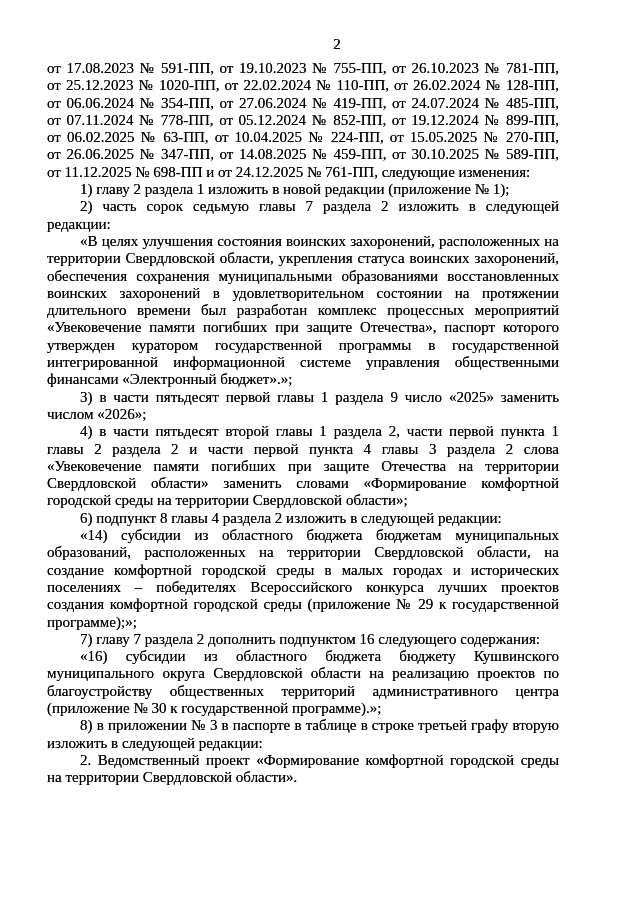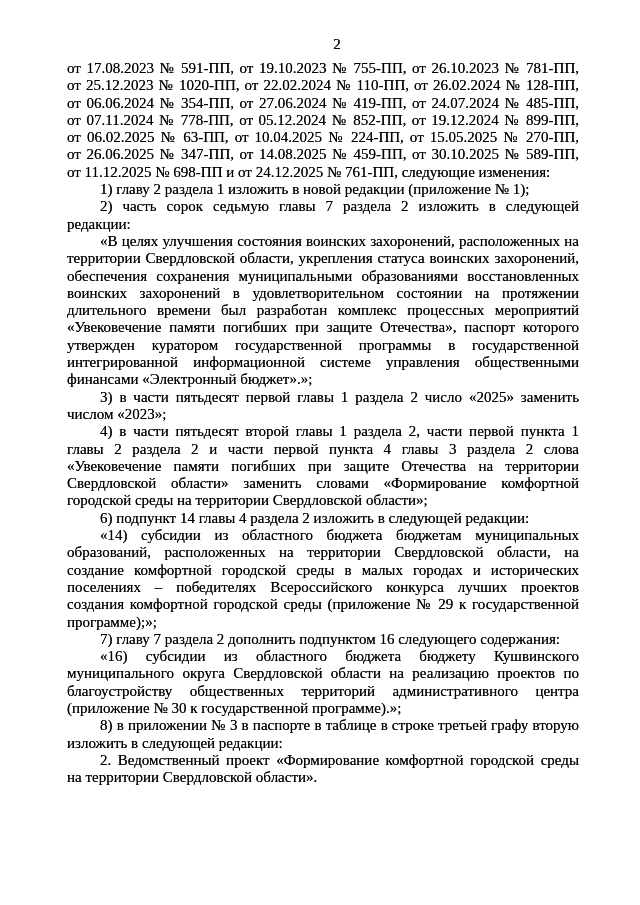--- a/index.html
+++ b/index.html
@@ -23,21 +23,21 @@
     width: 640px;
     text-align: center;
     font-size: 15px;
     line-height: 17px;
     transform: translateX(17px);
     text-shadow: 0 0 0.3px rgba(0,0,0,0.75);
   }
   .doc-body {
     position: absolute;
     top: 60px;
-    left: 67px;
+    left: 47px;
     width: 512px;
     font-size: 15px;
     line-height: 17.3px;
     text-align: justify;
     text-shadow: 0 0 0.3px rgba(0,0,0,0.75);
   }
   .doc-body p {
     margin: 0;
     padding: 0;
     text-indent: 33px;
@@ -51,23 +51,23 @@
 
 <div class="page">
 
   <div class="page-number">2</div>
 
   <div class="doc-body">
     <p class="no-indent">от&nbsp;17.08.2023&nbsp;№&nbsp;591-ПП, от&nbsp;19.10.2023&nbsp;№&nbsp;755-ПП, от&nbsp;26.10.2023&nbsp;№&nbsp;781-ПП, от&nbsp;25.12.2023&nbsp;№&nbsp;1020-ПП, от&nbsp;22.02.2024&nbsp;№&nbsp;110-ПП, от&nbsp;26.02.2024&nbsp;№&nbsp;128-ПП, от&nbsp;06.06.2024&nbsp;№&nbsp;354-ПП, от&nbsp;27.06.2024&nbsp;№&nbsp;419-ПП, от&nbsp;24.07.2024&nbsp;№&nbsp;485-ПП, от&nbsp;07.11.2024&nbsp;№&nbsp;778-ПП, от&nbsp;05.12.2024&nbsp;№&nbsp;852-ПП, от&nbsp;19.12.2024&nbsp;№&nbsp;899-ПП, от&nbsp;06.02.2025&nbsp;№&nbsp;63-ПП, от&nbsp;10.04.2025&nbsp;№&nbsp;224-ПП, от&nbsp;15.05.2025&nbsp;№&nbsp;270-ПП, от&nbsp;26.06.2025&nbsp;№&nbsp;347-ПП, от&nbsp;14.08.2025&nbsp;№&nbsp;459-ПП, от&nbsp;30.10.2025&nbsp;№&nbsp;589-ПП, от&nbsp;11.12.2025&nbsp;№&nbsp;698-ПП и&nbsp;от&nbsp;24.12.2025&nbsp;№&nbsp;761-ПП, следующие изменения:</p>
     <p>1) главу 2 раздела 1 изложить в новой редакции (приложение №&nbsp;1);</p>
     <p>2) часть сорок седьмую главы 7 раздела 2 изложить в следующей редакции:</p>
     <p>«В целях улучшения состояния воинских захоронений, расположенных на территории Свердловской области, укрепления статуса воинских захоронений, обеспечения сохранения муниципальными образованиями восстановленных воинских захоронений в удовлетворительном состоянии на протяжении длительного времени был разработан комплекс процессных мероприятий «Увековечение памяти погибших при защите Отечества», паспорт которого утвержден куратором государственной программы в государственной интегрированной информационной системе управления общественными финансами «Электронный бюджет».»;</p>
-    <p>3) в части пятьдесят первой главы 1 раздела 2 число «2025» заменить числом «2023»;</p>
+    <p>3) в части пятьдесят первой главы 1 раздела 9 число «2025» заменить числом «2026»;</p>
     <p>4) в части пятьдесят второй главы 1 раздела 2, части первой пункта 1 главы 2 раздела 2 и части первой пункта 4 главы 3 раздела 2 слова «Увековечение памяти погибших при защите Отечества на территории Свердловской области» заменить словами «Формирование комфортной городской среды на территории Свердловской области»;</p>
-    <p>6) подпункт 14 главы 4 раздела 2 изложить в следующей редакции:</p>
+    <p>6) подпункт 8 главы 4 раздела 2 изложить в следующей редакции:</p>
     <p>«14)&nbsp;субсидии из областного бюджета бюджетам муниципальных образований, расположенных на территории Свердловской области, на создание комфортной городской среды в малых городах и исторических поселениях – победителях Всероссийского конкурса лучших проектов создания комфортной городской среды (приложение №&nbsp;29 к государственной программе);»;</p>
     <p>7) главу 7 раздела 2 дополнить подпунктом 16 следующего содержания:</p>
     <p>«16)&nbsp;субсидии из областного бюджета бюджету Кушвинского муниципального округа Свердловской области на реализацию проектов по благоустройству общественных территорий административного центра (приложение №&nbsp;30 к государственной программе).»;</p>
     <p>8) в приложении №&nbsp;3 в паспорте в таблице в строке третьей графу вторую изложить в следующей редакции:</p>
     <p>2.&nbsp;Ведомственный проект «Формирование комфортной городской среды на территории Свердловской области».</p>
   </div>
 
 </div>
 
 </body></html>

